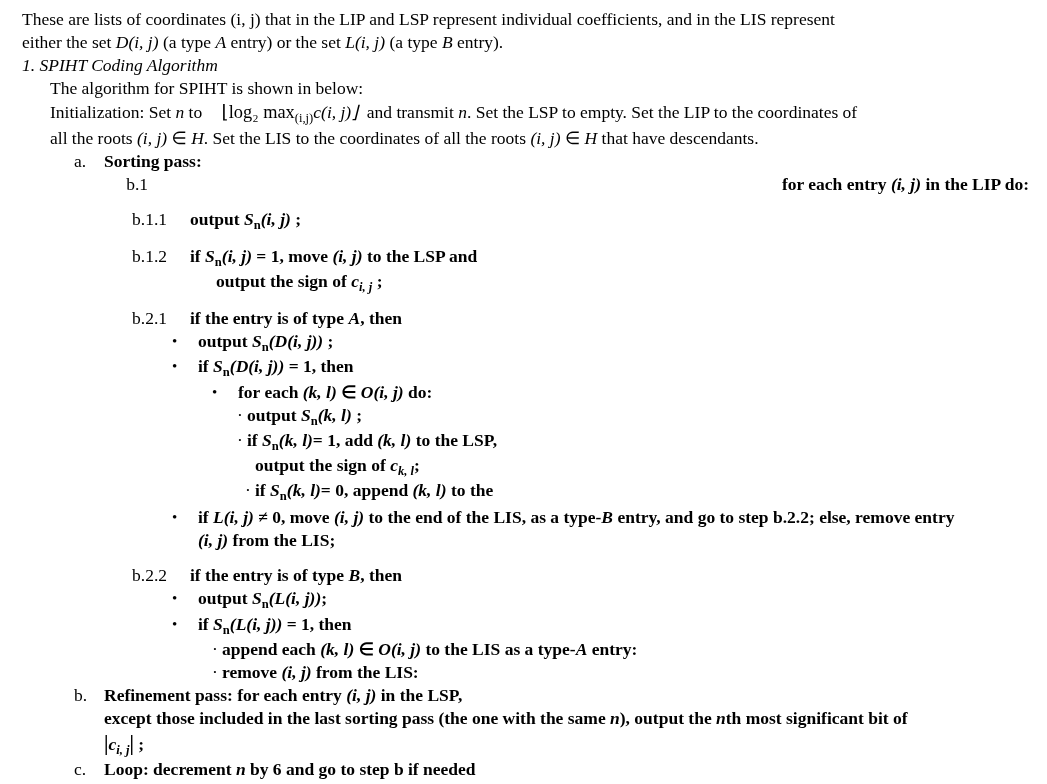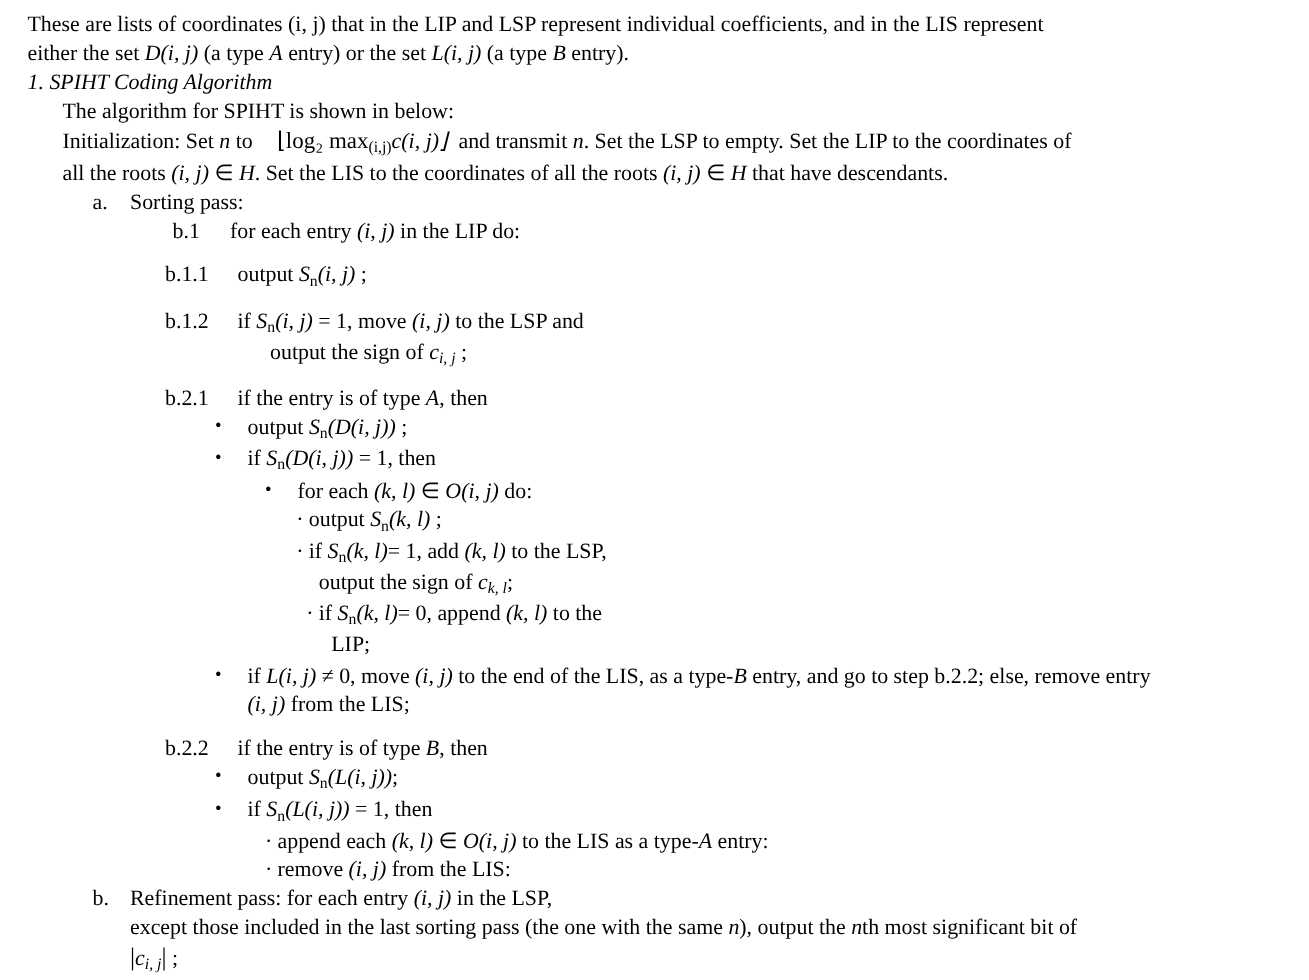--- a/index.html
+++ b/index.html
@@ -17,36 +17,36 @@
     overflow: hidden;
   }
   .page {
     padding: 8px 18px 0 22px;
     box-sizing: border-box;
     width: 1047px;
   }
   .p { margin: 0 0 0 0; text-align: left; }
   .indent-1 { margin-left: 28px; }
   .indent-2 { margin-left: 52px; }
-  .indent-3 { margin-left: 116px; }
+  .indent-3 { margin-left: 80px; text-align: right; }
   .indent-4 { margin-left: 110px; margin-top: 12px; }
   .indent-5 { margin-left: 150px; }
   .indent-6 { margin-left: 190px; }
   .indent-7 { margin-left: 215px; }
   i, .it { font-style: italic; }
   .lbl-row {
     display: flex;
     align-items: flex-start;
   }
   .lbl {
     flex: 0 0 auto;
     min-width: 30px;
   }
   .lbl-wide { min-width: 46px; }
-  .lbl-body { flex: 1 1 auto; }
+  .lbl-body { flex: 1 1 auto; font-weight: bold; }
   .bullet-row {
     display: flex;
     align-items: flex-start;
   }
   .bullet {
     flex: 0 0 auto;
     width: 26px;
     text-align: left;
     font-size: 15px;
     line-height: 1.5;
@@ -149,21 +149,20 @@
     <span class="lbl-body">
       <span><span>if </span><i>S</i><sub>n</sub><i>(k, l)</i><span>= 1, add </span><i>(k, l)</i><span> to the LSP,</span></span>
       <div style="margin-left:8px"><span>output the sign of  </span><i>c</i><sub><i>k, l</i></sub><span>;</span></div>
     </span>
   </div>
 
   <div class="p indent-7 bullet-row">
     <span class="dash" style="margin-left:8px">·</span>
     <span class="lbl-body">
       <span><span>if </span><i>S</i><sub>n</sub><i>(k, l)</i><span>= 0, append </span><i>(k, l)</i><span> to the</span></span>
-      <div style="margin-left:10px">LIP;</div>
     </span>
   </div>
 
   <div class="p indent-5 bullet-row" style="margin-top:2px">
     <span class="bullet">•</span>
     <span class="lbl-body">
       <span><span>if </span><i>L(i, j)</i><span> ≠ 0, move </span><i>(i, j)</i><span> to the end of the LIS, as a type-</span><i>B</i><span> entry, and go to step b.2.2; else, remove entry</span></span>
       <div><i>(i, j)</i><span> from the LIS;</span></div>
     </span>
   </div>

